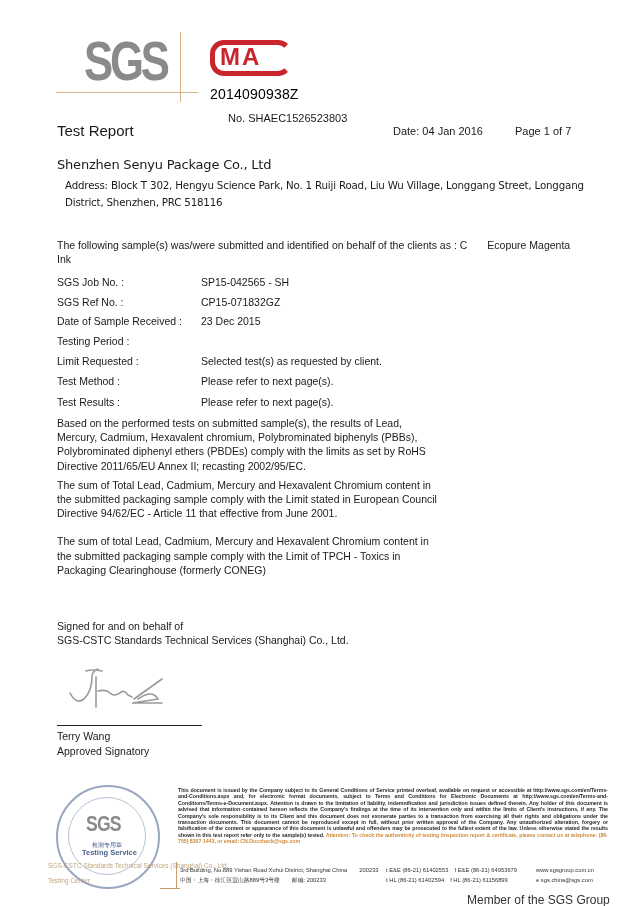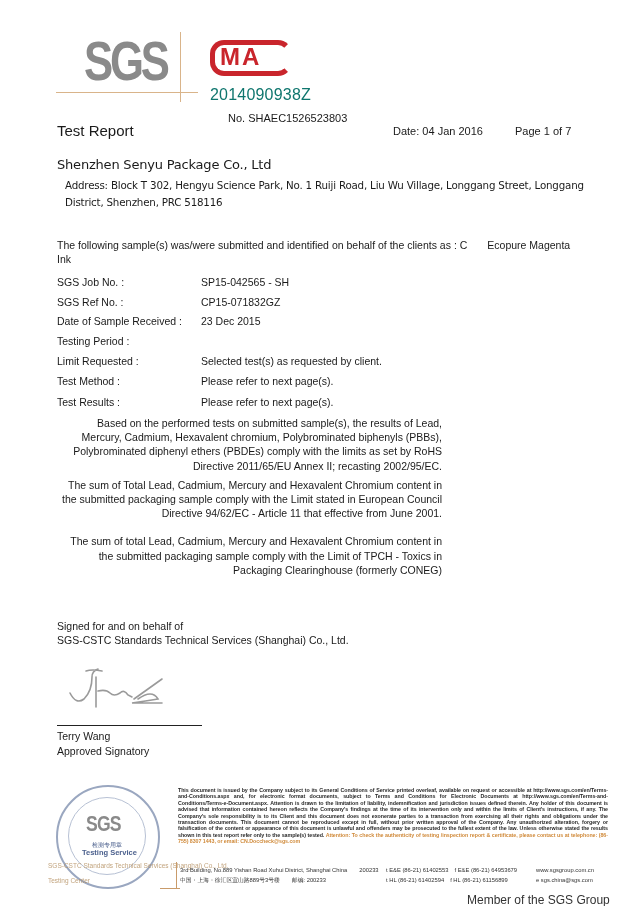--- a/index.html
+++ b/index.html
@@ -11,41 +11,41 @@
   .sgs-text { position: absolute; left: 40px; top: 2px; font-size: 56px; font-weight: bold;
               color: #8a8a8a; letter-spacing: -4px; transform: scaleX(0.78); transform-origin: left top;
               font-family: "Liberation Sans Narrow", "Liberation Sans", sans-serif; line-height: 62px; }
   .sgs-hline { position: absolute; left: 12px; top: 64px; width: 142px; height: 1px; background: #d9b48a; }
   .sgs-vline { position: absolute; left: 136px; top: 4px; width: 1px; height: 70px; background: #d9b48a; }
   .cma-logo { left: 206px; top: 40px; width: 84px; height: 62px; }
   .cma-badge { position: absolute; left: 4px; top: 0; width: 72px; height: 26px;
                border: 5px solid #c9252c; border-radius: 14px; border-right-color: transparent; }
   .cma-text { position: absolute; left: 14px; top: 2px; font-size: 24px; font-weight: bold; color: #c9252c;
               letter-spacing: 2px; line-height: 30px; }
-  .cma-num { position: absolute; left: 4px; top: 46px; font-size: 16px; color: #0f766e; letter-spacing: 0.2px; }
+  .cma-num { position: absolute; left: 4px; top: 46px; font-size: 14px; color: #000000; letter-spacing: 0.2px; }
   
   .report-title { left: 57px; top: 122px; font-size: 15px; }
   .report-no { left: 228px; top: 112px; font-size: 11px; }
   .report-date { left: 393px; top: 125px; font-size: 11px; }
   .report-page { left: 515px; top: 125px; font-size: 11px; }
   
   .client-name { left: 57px; top: 157px; font-size: 13px; font-family: "DejaVu Sans", sans-serif; letter-spacing: -0.2px; }
   .client-addr { left: 57px; top: 177px; width: 520px; font-size: 10.3px; line-height: 17px;
                  font-family: "DejaVu Sans", sans-serif; letter-spacing: -0.2px; margin-left: 8px; }
   .intro { left: 57px; top: 238px; width: 530px; font-size: 10.5px; line-height: 14px; }
   .intro .gap { display: inline-block; width: 20px; }
   
   .info { left: 57px; top: 276px; width: 540px; font-size: 10.5px; }
   .row { display: flex; height: 20px; align-items: flex-start; }
   .row .label { width: 144px; flex: none; }
   .row .value { flex: 1; }
   .conclusion { left: 57px; top: 416px; width: 540px; font-size: 10.5px; display: flex; }
   .conclusion .label { width: 144px; flex: none; }
   .conclusion .paras { flex: 1; line-height: 14.2px; }
-  .conclusion p { margin: 0 0 5px 0; width: 385px; text-align: right; }
+  .conclusion p { margin: 0 0 5px 0; width: 385px; }
   .conclusion p.third { margin-top: 14px; }
   
   .signed { left: 57px; top: 619px; font-size: 10.5px; line-height: 14px; }
   .signature { left: 62px; top: 663px; width: 120px; height: 50px; }
   .sig-line { left: 57px; top: 725px; width: 145px; height: 1px; background: #222; }
   .signer { left: 57px; top: 729px; font-size: 10.5px; line-height: 15px; }
   
   .stamp { left: 56px; top: 785px; width: 104px; height: 104px; }
   .stamp-circle { position: absolute; left: 0; top: 0; width: 100px; height: 100px; border: 2px solid #9aa7c0;
                   border-radius: 50%; }

